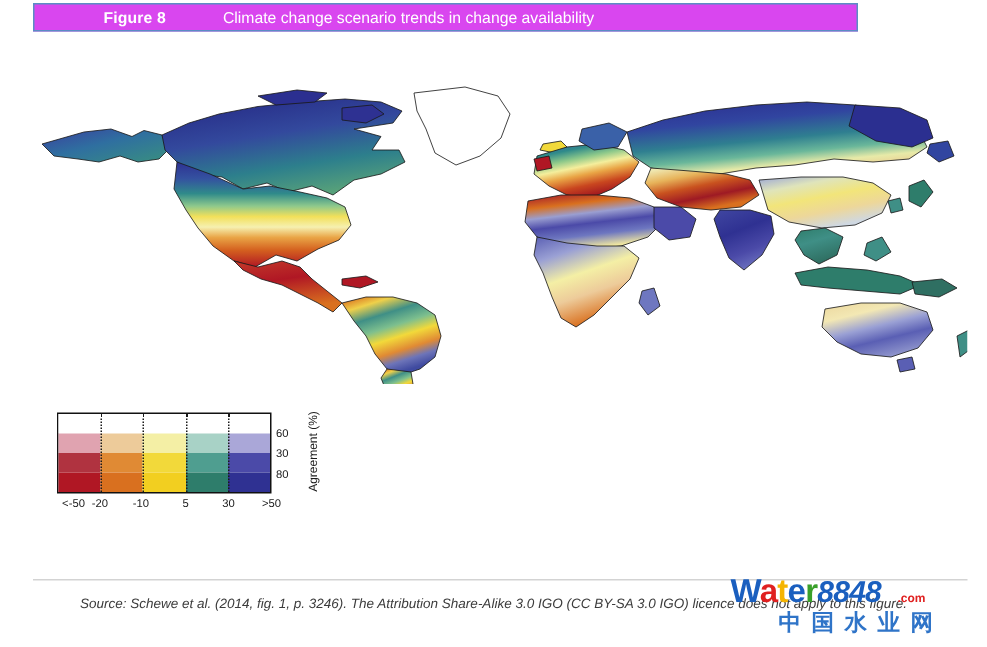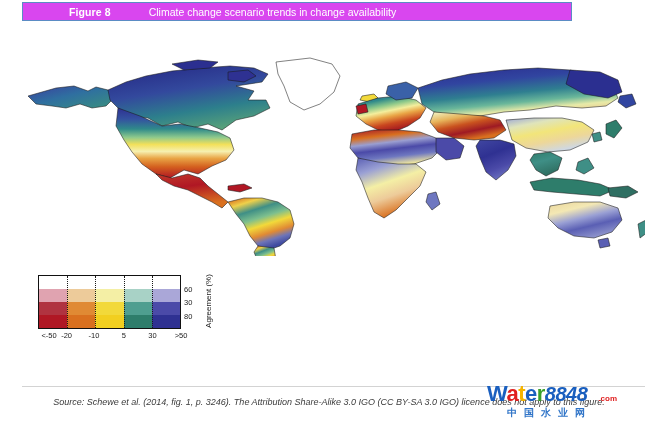--- a/index.html
+++ b/index.html
@@ -200,23 +200,23 @@
   #wm-dotcom {
     color: #e02020;
     font-size: 8px;
     font-weight: bold;
     font-style: normal;
     letter-spacing: 0px;
     padding-left: 11px;
   }
   #wm-cn {
     position: absolute;
-    left: 20px;
+    left: 32px;
     top: 23px;
-    font-size: 10px;
+    font-size: 15px;
     font-weight: bold;
     color: #2f74c8;
     letter-spacing: 7px;
     white-space: nowrap;
     font-family: Liberation Serif, serif;
   }
 </style>
 </head>
 <body>
 

